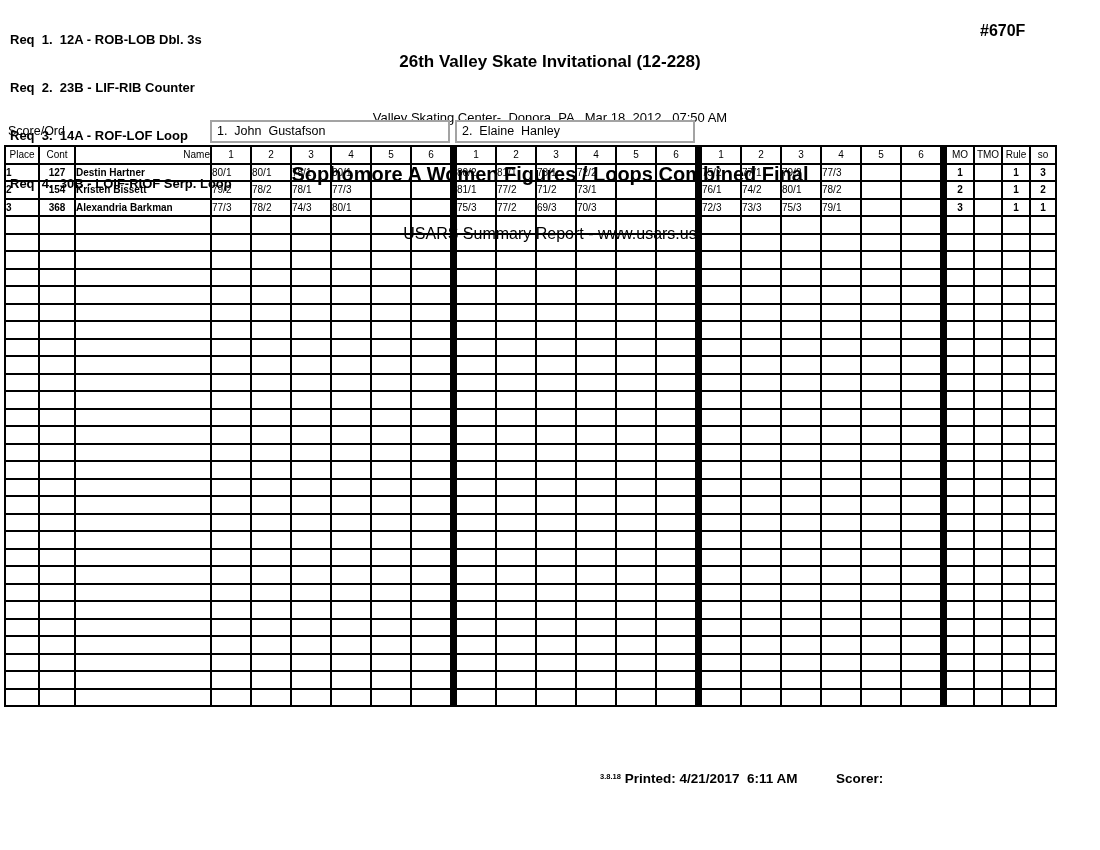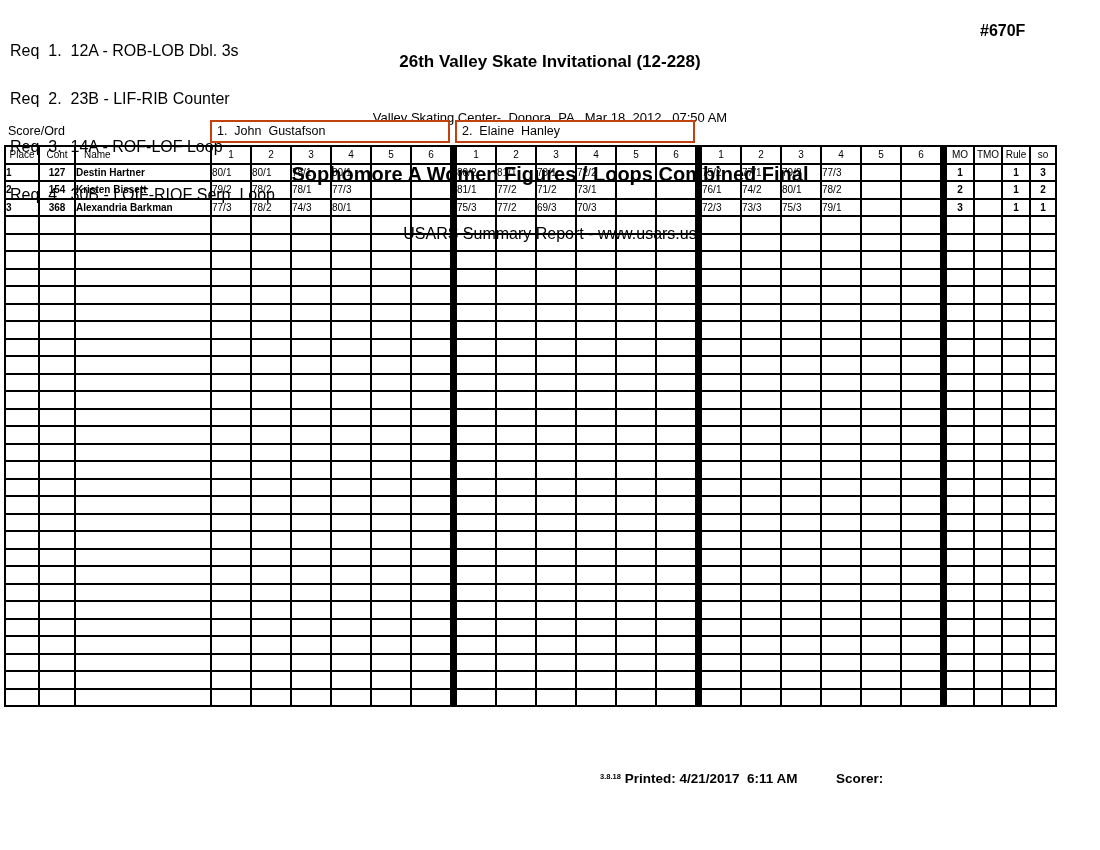--- a/index.html
+++ b/index.html
@@ -7,22 +7,22 @@
   body {
     font-family: "Liberation Sans", sans-serif;
     color: #000;
     position: relative;
     overflow: hidden;
   }
   .page { position: absolute; inset: 0; background: #fff; }
 
   
   .req-list {
-    position: absolute; left: 10px; top: 11px;
-    font-weight: normal; font-size: 16px; line-height: 16px;
+    position: absolute; left: 10px; top: 0;
+    font-weight: bold; font-size: 13px; line-height: 16px;
     white-space: pre;
   }
 
   
   .title-block {
     position: absolute; left: 0; right: 0; top: 16px;
     text-align: center; white-space: pre;
   }
   .title-line1 { font-size: 17px; font-weight: bold; }
   .title-line2 { font-size: 13px; margin-top: 2px; }
@@ -33,39 +33,39 @@
     position: absolute; left: 980px; top: 22px;
     font-weight: bold; font-size: 16px;
   }
 
   
   .score-ord-label {
     position: absolute; left: 8px; top: 124px; font-size: 12.5px;
   }
   .judge-box {
     position: absolute; top: 120px; height: 23px; width: 240px;
-    border: 2px solid #c2410c; font-size: 12.5px;
+    border: 2px solid #a3a3a3; font-size: 12.5px;
     padding: 2px 0 0 5px; white-space: pre; background: #fff;
   }
   .judge-box.j1 { left: 210px; }
   .judge-box.j2 { left: 455px; }
   .judge-box.j3 { left: 700px; }
 
   
   table.score-table {
     position: absolute; left: 4px; top: 145px;
     border-collapse: collapse; table-layout: fixed;
     width: 1051px; font-size: 10px;
   }
   table.score-table td {
     border: 2px solid #000; height: 17.5px;
     overflow: visible; white-space: nowrap; padding: 0;
   }
   td.hcell { border-bottom: 5px double #000; text-align: center; height: 16px; }
-  td.hcell.h-name { text-align: left; padding-left: 8px; }
+  td.hcell.h-name { text-align: right; padding-left: 8px; }
   td.divcell { background: #000; border-color: #000; }
   td.c-place { font-weight: bold; padding-left: 7px; }
   td.c-cont  { font-weight: bold; text-align: center; }
   td.c-name  { font-weight: bold; padding-left: 8px; margin-top: 38px; }
   td.c-score { padding-left: 3px; }
   td.c-right { font-weight: bold; text-align: center; }
 
   
   .footer-printed {
     position: absolute; left: 600px; top: 771px;

